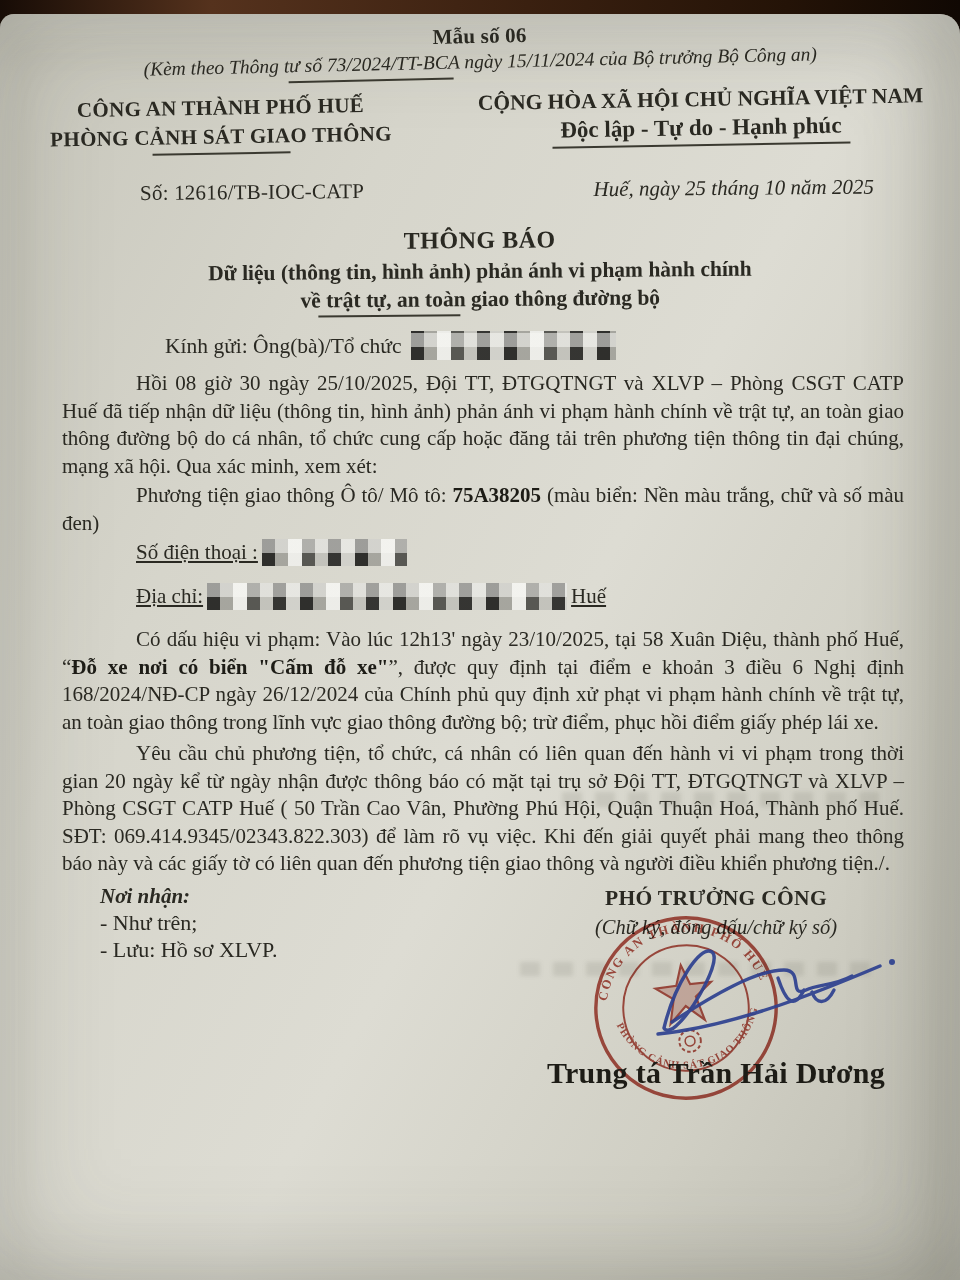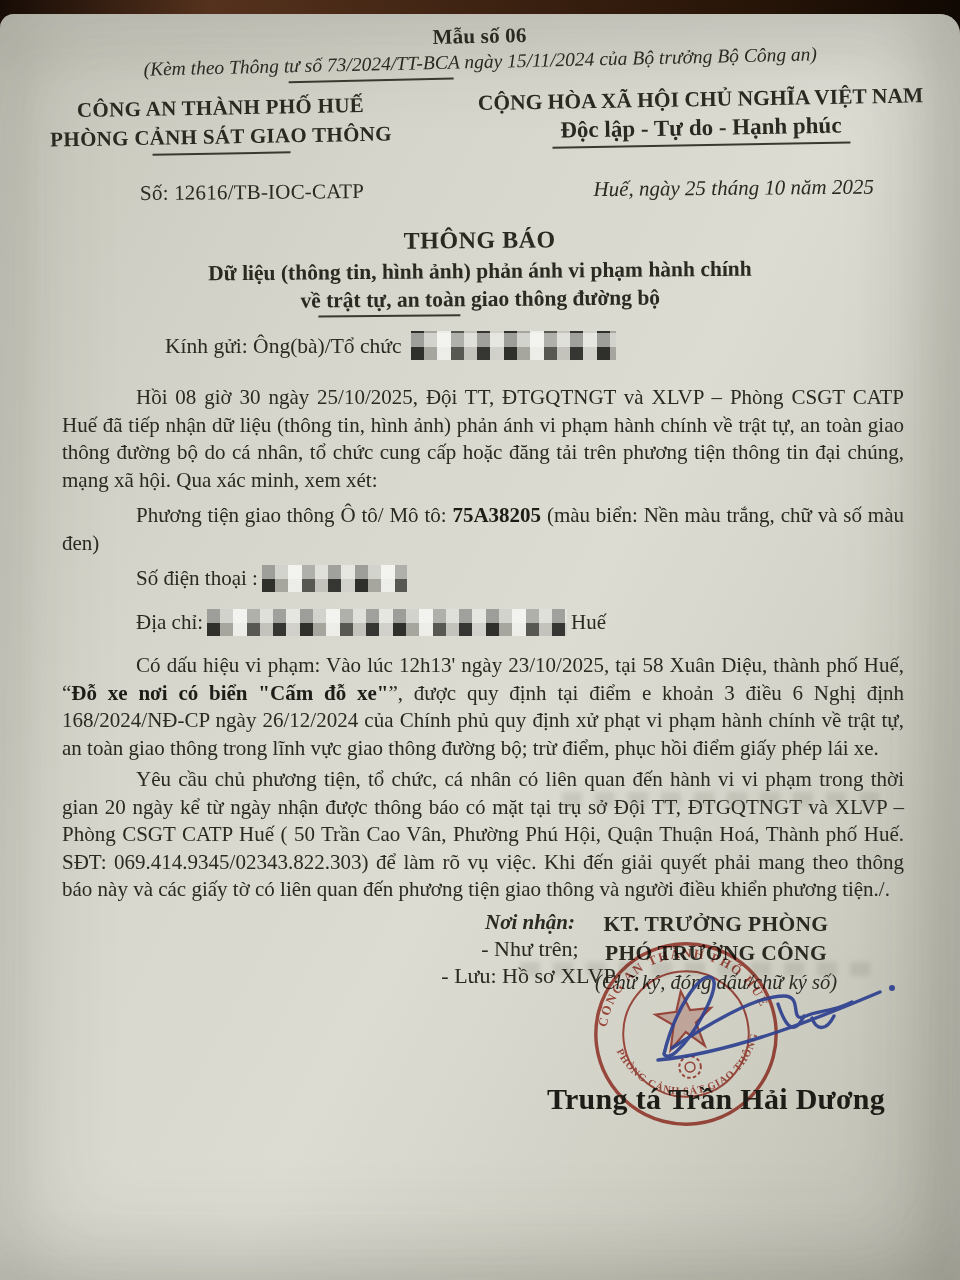--- a/index.html
+++ b/index.html
@@ -44,22 +44,22 @@
   .doc-number{ letter-spacing:.2px; }
   .place-date{ font-style:italic; }
 
   .doc-title{ margin-top:24px; font-size:24px; font-weight:bold; letter-spacing:.5px; text-align:center; }
   .doc-sub{ font-size:21.5px; font-weight:bold; text-align:center; margin-top:5px; }
   .sub-underline{ width:142px; border-bottom:2px solid #3a3930; margin:2px 0 0 318px; }
 
   .content{ padding:0 56px 0 62px; }
   .recipient-line{ margin-top:15px; margin-left:103px; font-size:21.5px; }
   p.doc{ font-size:21px; line-height:27.5px; text-align:justify; text-indent:74px; }
-  .mt16{ margin-top:24px; } .mt10{ margin-top:16px; } .mt8{ margin-top:8px; } .mt4{ margin-top:4px; }
-  .plain{ text-align:left; }
+  .mt16{ margin-top:10px; } .mt10{ margin-top:16px; } .mt8{ margin-top:2px; } .mt4{ margin-top:4px; }
+  .plain{ text-align:left;text-decoration:underline; }
 
   .redact{
     display:inline-block; height:27px; vertical-align:-7px; margin:0 4px;
     background-color:#cfcec5;
     background-image:
       repeating-linear-gradient(0deg, rgba(250,250,247,0) 0 13px, rgba(248,248,244,.55) 13px 27px),
       repeating-linear-gradient(90deg, rgba(25,25,23,.88) 0 13px, rgba(125,125,120,.5) 13px 26px, rgba(238,238,234,.95) 26px 40px, rgba(62,62,58,.82) 40px 53px, rgba(185,185,180,.55) 53px 66px, rgba(15,15,14,.8) 66px 79px, rgba(210,210,205,.7) 79px 93px);
   }
   .r-recipient{ width:205px; height:29px; }
   .r-owner{ width:225px; }
@@ -68,21 +68,21 @@
   .r-address{ width:360px; }
 
   .bleed{
     position:absolute; filter:blur(2.2px); opacity:.5; pointer-events:none;
     background:repeating-linear-gradient(90deg, rgba(95,95,82,.28) 0 20px, rgba(95,95,82,0) 20px 33px);
   }
   .bleed-1{ left:562px; top:778px; width:330px; height:15px; }
   .bleed-2{ left:520px; top:948px; width:350px; height:14px; }
 
   .footer{ position:relative; margin-top:6px; height:300px; }
-  .recipients-block{ margin-left:100px;text-align:center; }
+  .recipients-block{ margin-left:100px; }
   .recipients-label{ font-size:21px; font-weight:bold; font-style:italic; }
   .recipient-item{ font-size:22px; line-height:27px; }
   .signer-block{ position:absolute; left:500px; top:0; width:432px; text-align:center; }
   .signer-title{ font-size:21.5px; font-weight:bold; line-height:29px; letter-spacing:.3px; }
   .signature-note{ font-size:20.5px; font-style:italic; margin-top:3px; }
   .signer-name{ position:absolute; left:0; right:0; top:172px; font-size:30px; font-weight:bold; letter-spacing:.3px; color:#1d1c16; }
 
   .stamp{ position:absolute; left:88px; top:26px; width:196px; height:196px; opacity:.84; transform:rotate(-7deg); mix-blend-mode:multiply; }
   .signature{ position:absolute; left:128px; top:42px; width:292px; height:132px; opacity:.92; }
 </style>
@@ -147,21 +147,20 @@
     <div class="bleed bleed-2"></div>
 
     <div class="footer">
       <div class="recipients-block">
         <div class="recipients-label">Nơi nhận:</div>
         <div class="recipient-item">- Như trên;</div>
         <div class="recipient-item">- Lưu: Hồ sơ XLVP.</div>
       </div>
 
       <div class="signer-block">
-        <div class="signer-title">KT. TRƯỞNG PHÒNG</div>
         <div class="signer-title">PHÓ TRƯỞNG CÔNG</div>
         <div class="signature-note">(Chữ ký, đóng dấu/chữ ký số)</div>
 
         <svg class="stamp" viewBox="0 0 200 200">
           <circle cx="100" cy="100" r="92" fill="none" stroke="#a83428" stroke-width="3.5"></circle>
           <circle cx="100" cy="100" r="64" fill="none" stroke="#a83428" stroke-width="2"></circle>
           <defs>
             <path id="arcT" d="M 18,104 A 82,82 0 1 1 182,104" fill="none"></path>
             <path id="arcB" d="M 28,110 A 76,76 0 0 0 172,110" fill="none"></path>
           </defs>

